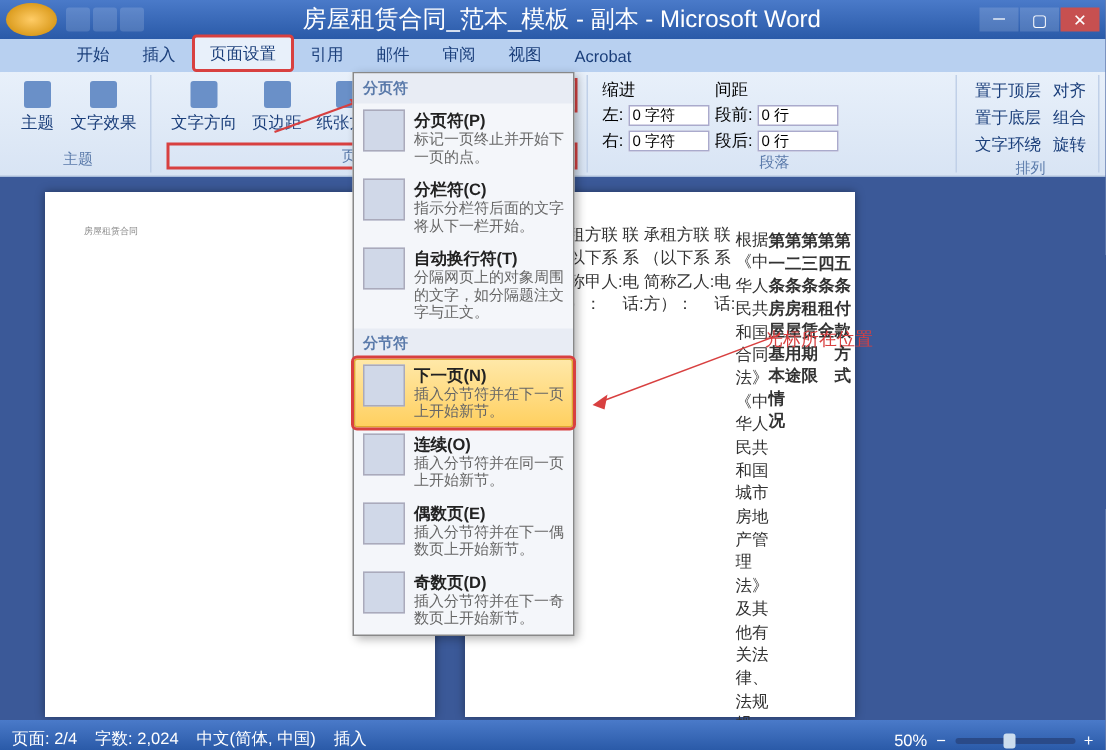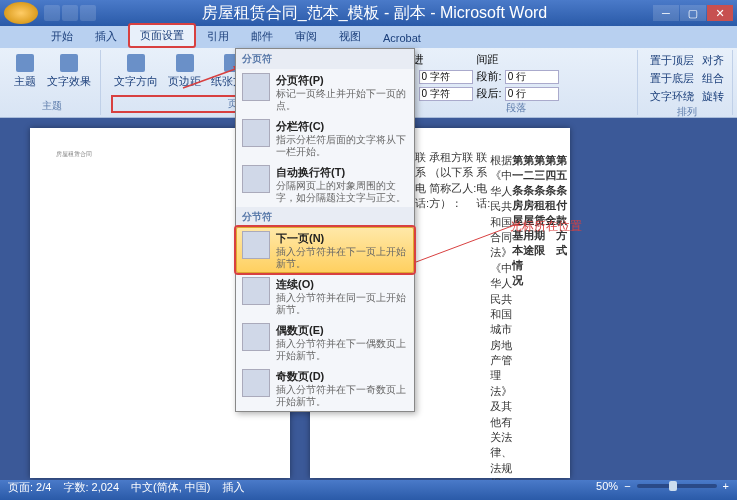--- a/index.html
+++ b/index.html
@@ -24,39 +24,39 @@
 .rgroup .gcontent{display:flex;gap:4px;align-items:flex-start;flex:1}
 .bigbtn{display:flex;flex-direction:column;align-items:center;gap:2px;padding:2px 3px;cursor:pointer;font-size:10px;color:#1a3e7a;text-align:center;min-width:30px}
 .bigbtn .ico{width:18px;height:18px;background:#6a90c8;border-radius:2px}
 .smallrow{display:flex;flex-direction:column;gap:1px;font-size:10px;color:#1a3e7a}
 .smallrow span{padding:1px 2px;cursor:pointer}
 .breaks-btn{border:2px solid #d84040;padding:1px 4px;display:flex;align-items:center;gap:2px}
 .breaks-btn .ico{width:14px;height:14px;background:#6a90c8}
 .indentbox{display:flex;flex-direction:column;gap:2px;font-size:10px}
 .indentbox .row{display:flex;align-items:center;gap:3px}
 .indentbox input{width:54px;height:14px;border:1px solid #aac;font-size:10px;padding:0 2px}
-.dropdown{position:absolute;left:235px;top:48px;width:180px;background:#f4f6fa;border:1px solid #888;box-shadow:2px 2px 6px rgba(0,0,0,.3);z-index:100}
+.dropdown{position:absolute;left:235px;top:48px;width:148px;background:#f4f6fa;border:1px solid #888;box-shadow:2px 2px 6px rgba(0,0,0,.3);z-index:100}
 .dropdown .sect{padding:3px 6px;color:#5a7aaa;font-size:10px;font-weight:bold;background:#e8ecf4}
 .dropdown .item{display:flex;padding:4px 6px;gap:6px;cursor:pointer}
 .dropdown .item .ico{width:28px;height:28px;background:#d0d8e8;border:1px solid #aab;flex-shrink:0}
 .dropdown .item .txt{flex:1}
 .dropdown .item .tit{font-size:11px;color:#222;font-weight:bold}
 .dropdown .item .desc{font-size:10px;color:#666;line-height:1.15}
 .dropdown .item.hover{background:linear-gradient(#ffe8a8,#ffd060);border:1px solid #e0a830;border-radius:2px;padding:3px 5px}
 .dropdown .item.hl-red{outline:2px solid #d84040}
 .docarea{flex:1;background:#3b5998;padding:10px 30px;display:flex;gap:20px;overflow:hidden;position:relative}
 .page{background:#fff;box-shadow:0 0 6px rgba(0,0,0,.4);width:260px;height:350px;padding:22px 26px;font-size:6px;color:#333;display:flex;flex-direction:row}
 .page.left{font-size:5px;color:#888}
 .page .pgtitle{text-align:center;font-size:10px;font-weight:bold;margin-bottom:4px;color:#000}
 .page .leftsmall{text-align:center;font-size:6px;color:#888;margin-bottom:160px}
 .page .sec{font-weight:bold;margin-top:3px}
 .page .line{border-bottom:1px dotted #999;height:7px}
 .page .txt{line-height:1.4}
 .annotation{position:absolute;color:#d84040;font-size:12px;pointer-events:none}
-.statusbar{height:20px;background:linear-gradient(#4a7ac9,#2a5aa8);color:#fff;display:flex;align-items:flex-start;padding:0 8px;font-size:10px;gap:12px}
+.statusbar{height:20px;background:linear-gradient(#4a7ac9,#2a5aa8);color:#fff;display:flex;align-items:flex-end;padding:0 8px;font-size:10px;gap:12px}
 .statusbar .right{margin-left:auto;display:flex;gap:6px;align-items:center}
 .zoom-slider{width:80px;height:4px;background:#2a4a88;border-radius:2px;position:relative}
 .zoom-slider::after{content:"";position:absolute;left:40%;top:-3px;width:8px;height:10px;background:#cde;border-radius:2px}
 .red-arrow{position:absolute;pointer-events:none}
 </style>
 </head>
 <body>
 
 <div class="window">
   <div class="titlebar">

